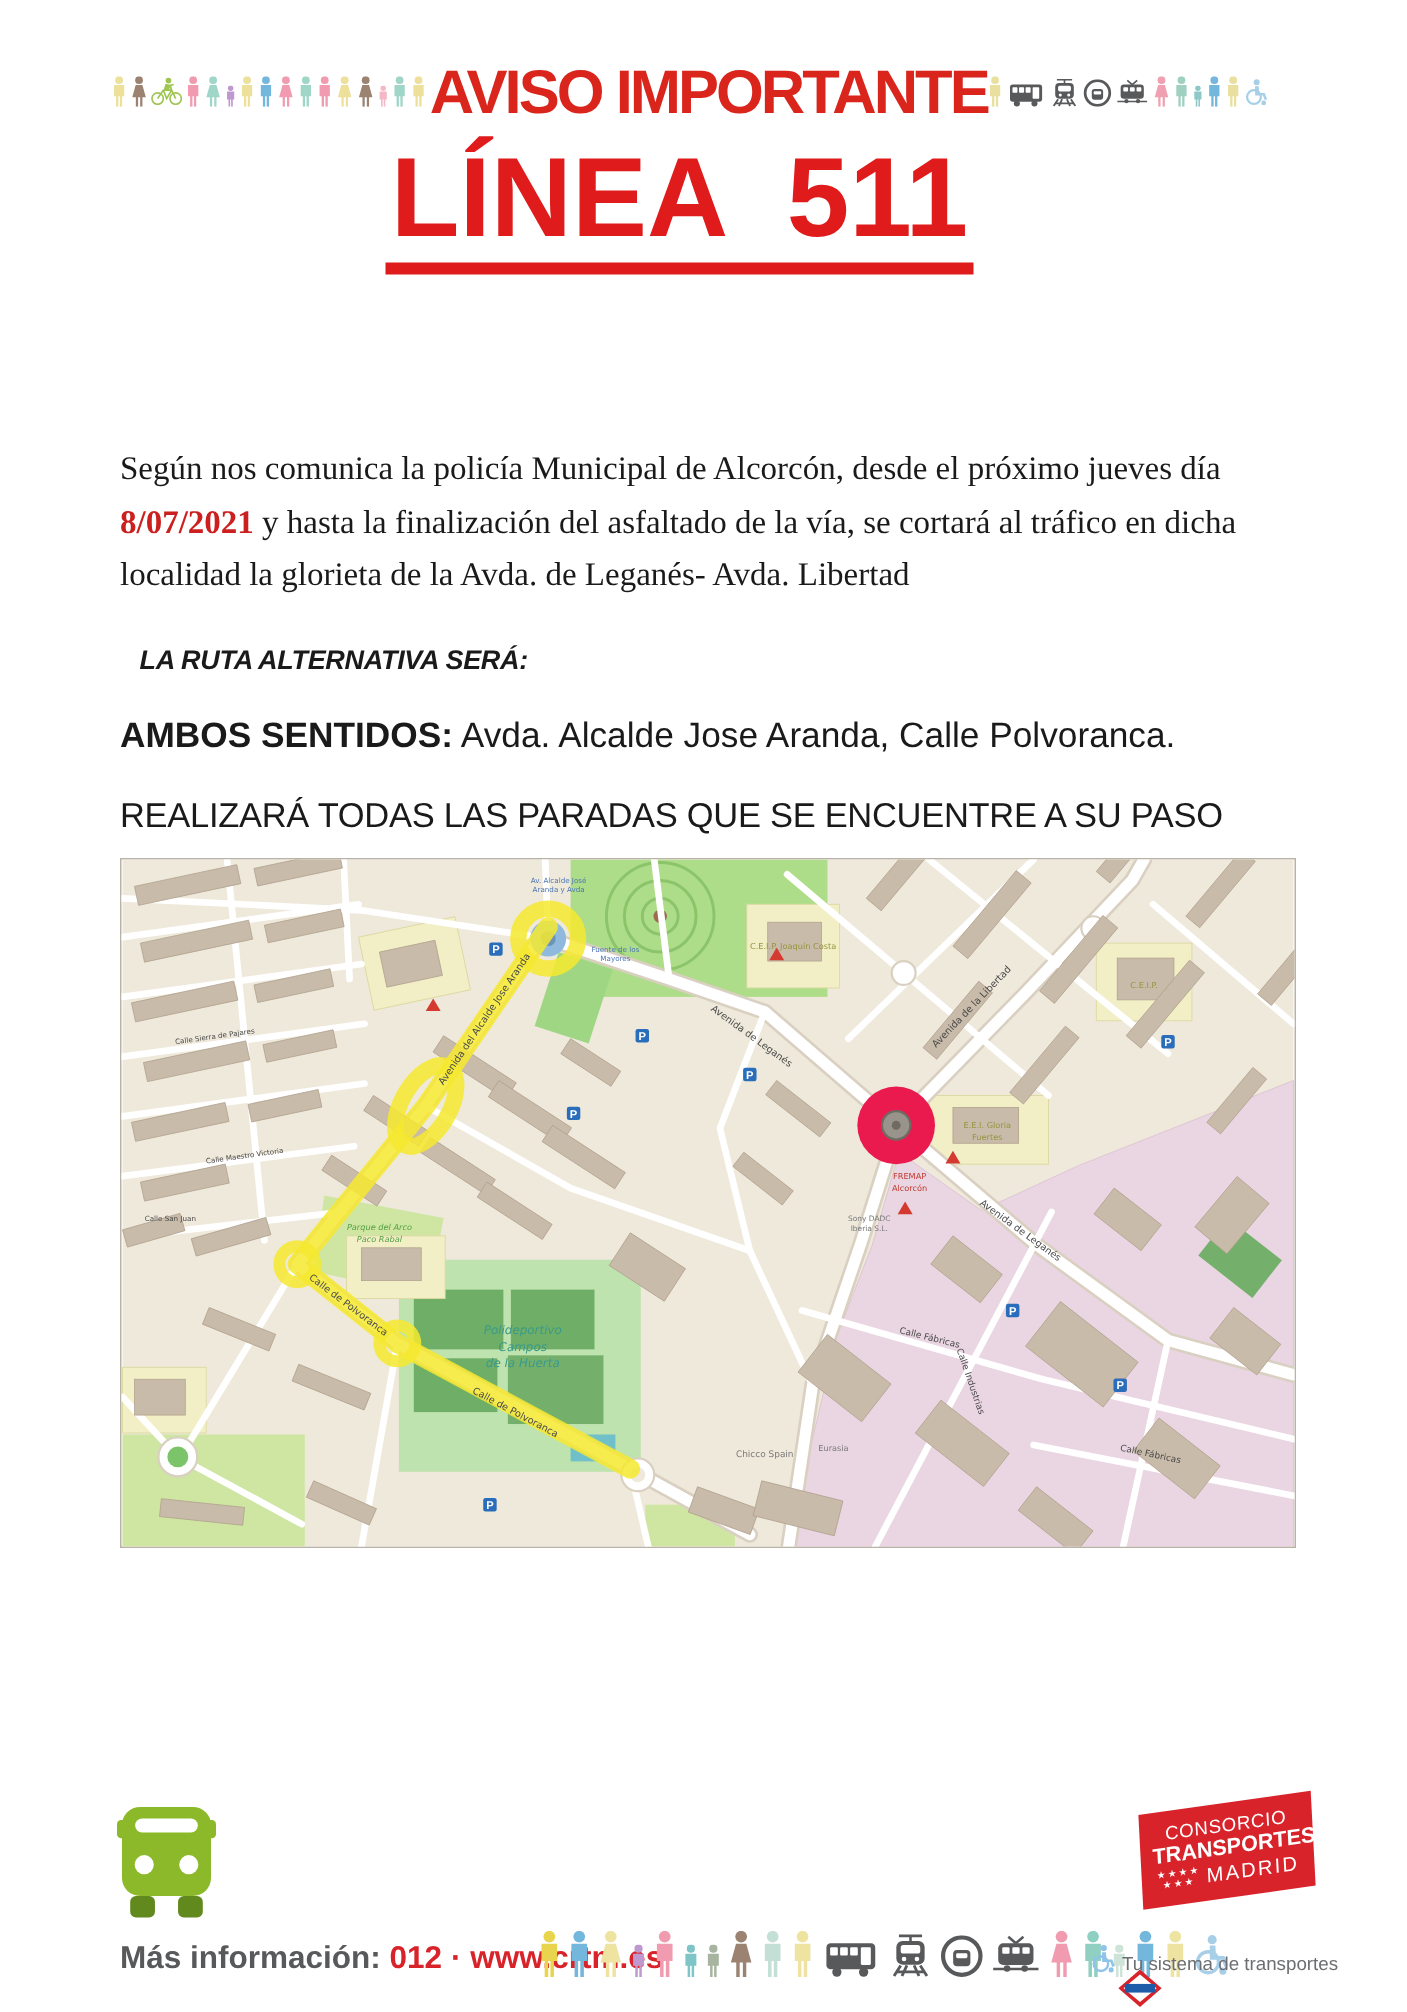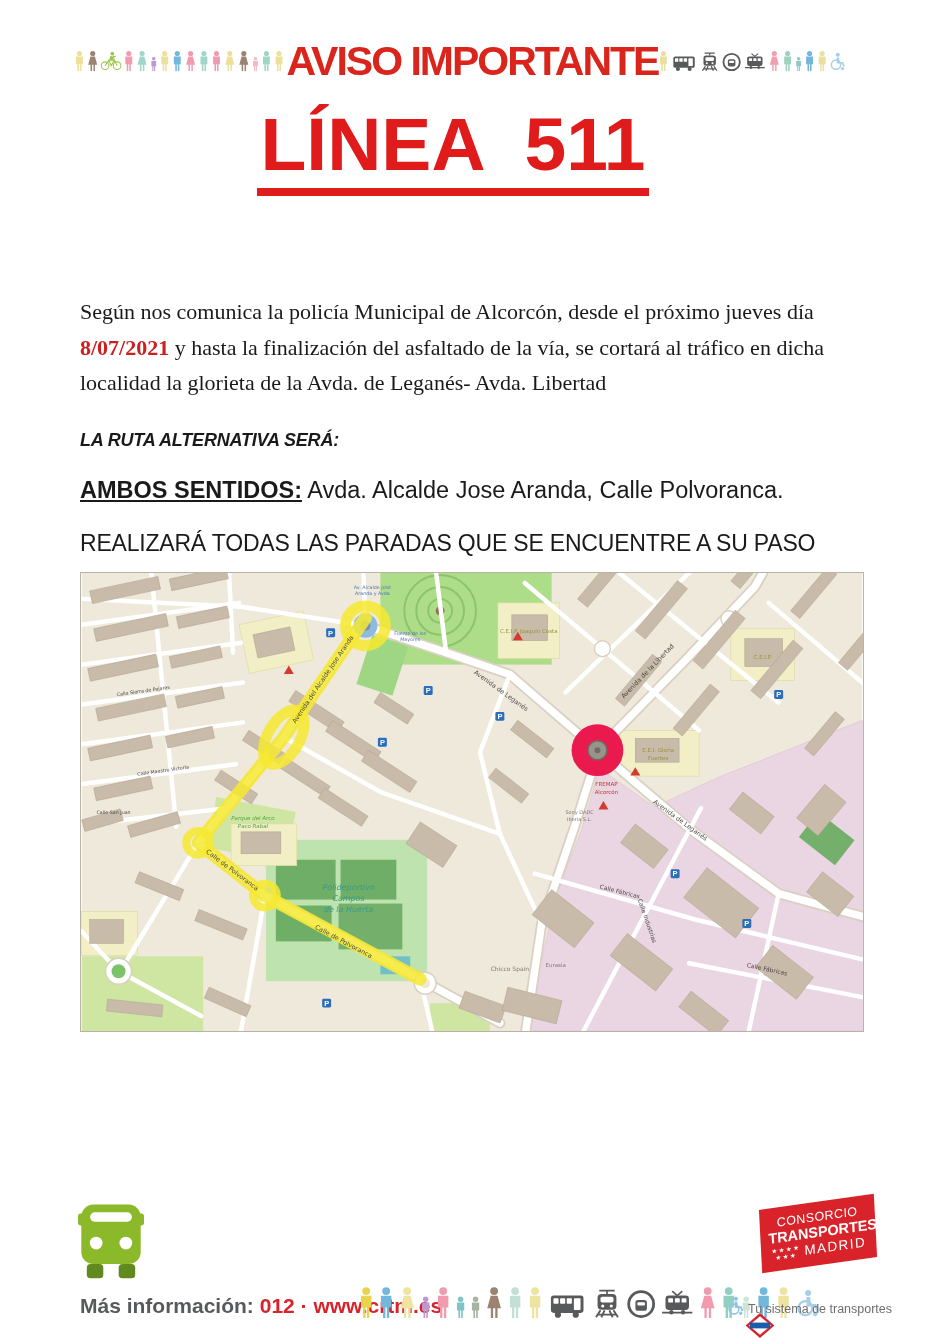--- a/index.html
+++ b/index.html
@@ -5,32 +5,32 @@
   html,body{margin:0;padding:0;background:#fff;}
   .page{position:relative;width:906px;height:1341px;background:#fff;overflow:hidden;
         font-family:"Liberation Sans",sans-serif;color:#1a1a1a;}
   
   .header{position:absolute;top:38px;left:74px;right:58px;height:46px;
           display:flex;align-items:center;justify-content:space-between;}
   .header h1{margin:0;font-size:41px;font-weight:900;letter-spacing:-2px;
              color:#da251d;white-space:nowrap;}
   .strip{display:block;}
   
-  .big-title{position:absolute;top:105px;left:0;width:100%;text-align:center;}
+  .big-title{position:absolute;top:92px;left:0;width:100%;text-align:center;}
   .big-title span{display:inline-block;font-size:75px;font-weight:bold;color:#e01b1b;
                   white-space:pre;letter-spacing:0px;border-bottom:8px solid #e01b1b;
                   padding:0 4px 4px 4px;line-height:1.05;}
   
   .notice{position:absolute;left:80px;top:272px;width:788px;
           font-family:"Liberation Serif",serif;font-size:22px;line-height:35.5px;}
   .notice .date{color:#cc1f1f;font-weight:bold;}
-  .alt-route{position:absolute;left:80px;top:430px;font-size:18px;font-weight:bold;
+  .alt-route{position:absolute;left:93px;top:430px;font-size:18px;font-weight:bold;
              font-style:italic;letter-spacing:-0.2px;}
   .ambos{position:absolute;left:80px;top:477px;font-size:23.5px;}
-  .ambos .lbl{font-weight:bold;text-decoration:underline;}
+  .ambos .lbl{font-weight:bold;}
   .stops{position:absolute;left:80px;top:530px;font-size:23px;letter-spacing:-0.2px;}
   
   .map-wrap{position:absolute;left:80px;top:572px;width:784px;height:460px;
             border:1px solid #b9b2a6;box-sizing:border-box;}
   .map-wrap svg{display:block;}
   #map-labels text{font-family:"DejaVu Sans",sans-serif;}
   
   .bus-icon{position:absolute;left:78px;top:1199px;}
   .crtm-logo{position:absolute;left:760px;top:1202px;}
   .crtm-box{background:#d8232a;color:#fff;transform:rotate(-8deg) skewX(-5deg);

